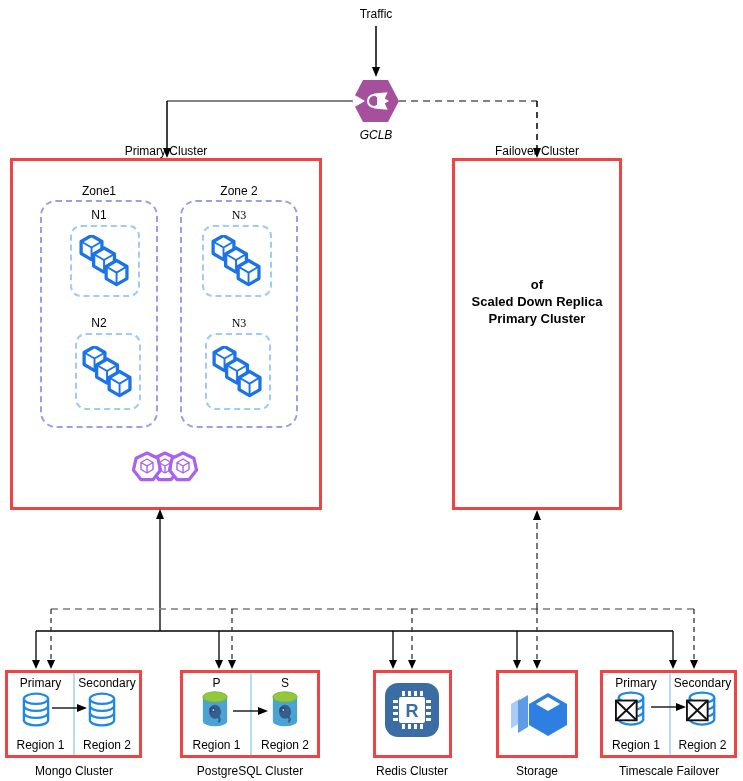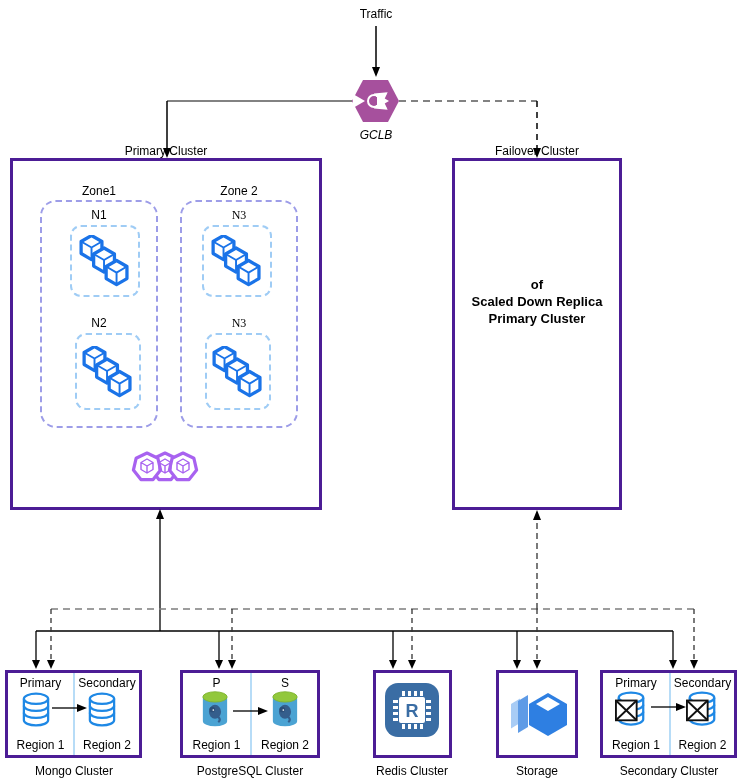--- a/index.html
+++ b/index.html
@@ -1,19 +1,19 @@
 <!DOCTYPE html>
 <html><head>
 <meta charset="utf-8">
 <style>
   html,body{margin:0;padding:0;background:#fff;}
   #canvas{position:relative;width:743px;height:781px;background:#fff;overflow:hidden;
           font-family:"Liberation Sans",sans-serif;color:#000;}
   .lbl{position:absolute;font-size:12px;line-height:14px;text-align:center;white-space:nowrap;z-index:5;}
-  .box{position:absolute;border:3px solid #4c1d95;background:#fff;box-sizing:border-box;z-index:1;}
+  .box{position:absolute;border:3px solid #ef4444;background:#fff;box-sizing:border-box;z-index:1;}
   .zone{position:absolute;border:2px dashed #9D9DE8;border-radius:16px;box-sizing:border-box;}
   .nbox{position:absolute;border:2px dashed #9FCCF5;border-radius:11px;box-sizing:border-box;
         display:flex;align-items:center;justify-content:center;}
   .zlabel{position:absolute;font-size:12px;text-align:center;}
   .divider{position:absolute;top:0;bottom:0;width:2px;background:#B7DCF7;}
   .cell-lbl{position:absolute;font-size:12px;text-align:center;white-space:nowrap;}
   .icon-abs{position:absolute;}
   #wires{position:absolute;left:0;top:0;z-index:4;pointer-events:none;}
   .failtext{position:absolute;left:0;right:0;top:115px;text-align:center;
             font-weight:bold;font-size:13px;line-height:17px;}
@@ -227,21 +227,21 @@
         <ellipse cx="15" cy="7" rx="13" ry="5.5"></ellipse>
         <path d="M2,14.5 a13,5.5 0 0 0 26,0" fill="none"></path>
         <path d="M2,22 a13,5.5 0 0 0 26,0" fill="none"></path>
       </g>
       <rect x="-1" y="10" width="22" height="21" fill="#fff" stroke="#111" stroke-width="2"></rect>
       <path d="M-1,10 L21,31 M21,10 L-1,31" stroke="#111" stroke-width="2"></path>
     </svg>
     <div class="cell-lbl" style="left:0;top:65px;width:66px;">Region 1</div>
     <div class="cell-lbl" style="left:68px;top:65px;width:63px;">Region 2</div>
   </div>
-  <div class="lbl" style="left:599px;top:764px;width:140px;">Secondary Cluster</div>
+  <div class="lbl" style="left:599px;top:764px;width:140px;">Timescale Failover</div>
 
   <svg id="wires" width="743" height="781" viewBox="0 0 743 781">
     <defs>
       <marker id="aw" markerWidth="7" markerHeight="7" refX="5" refY="3.5" orient="auto">
         <path d="M0,0 L6,3.5 L0,7 Z" fill="#fff"></path>
       </marker>
     </defs>
 
     <line x1="376" y1="26" x2="376" y2="68" stroke="#000" stroke-width="1.5"></line>
     <polygon points="376,77 372,67 380,67" fill="#000"></polygon>

